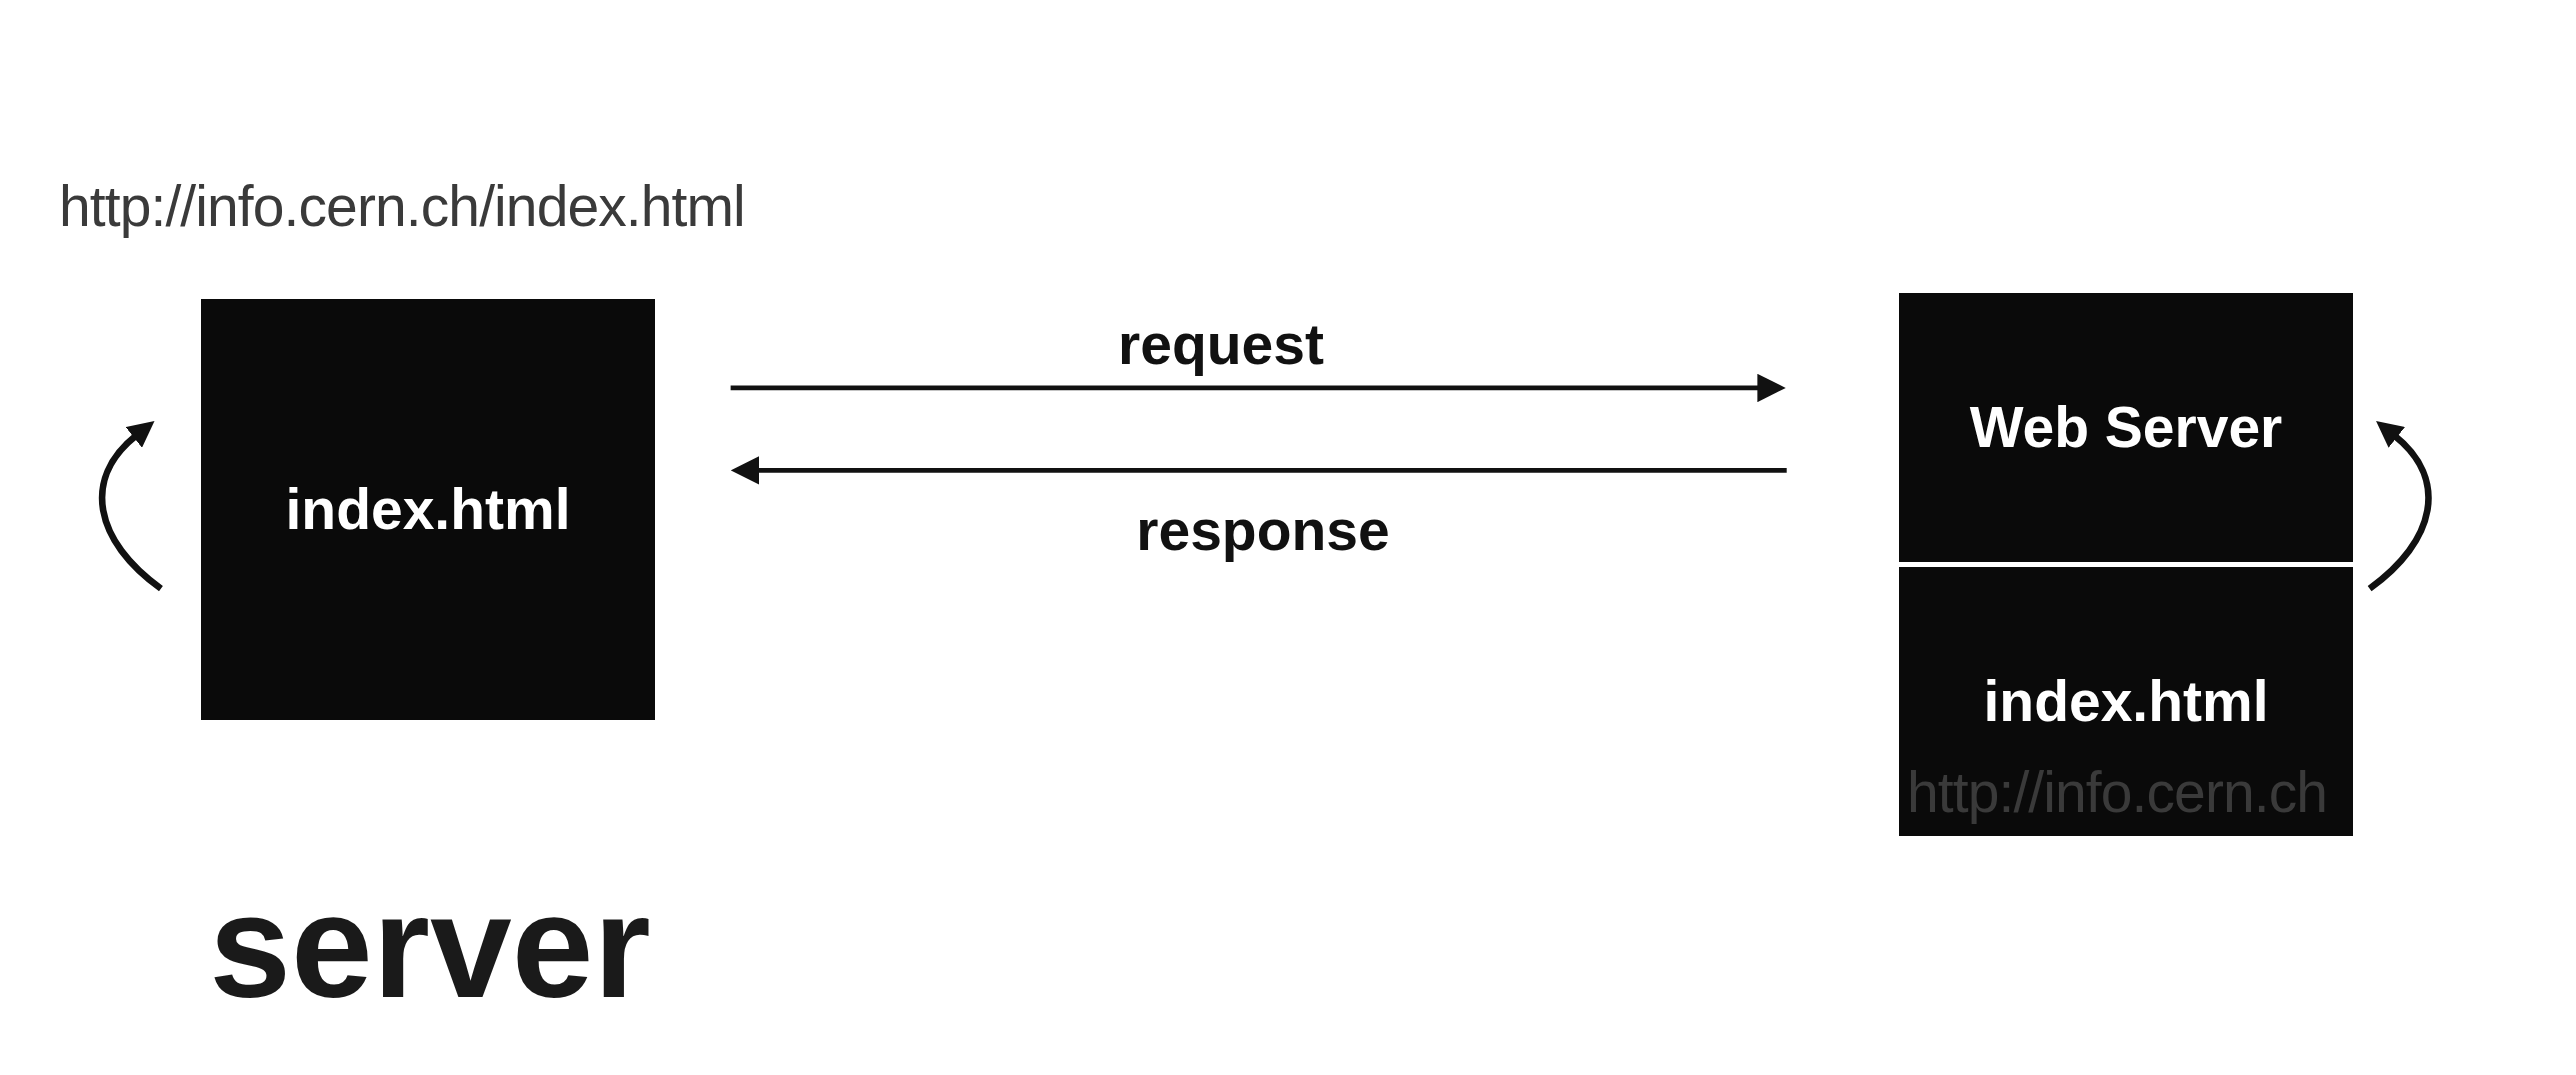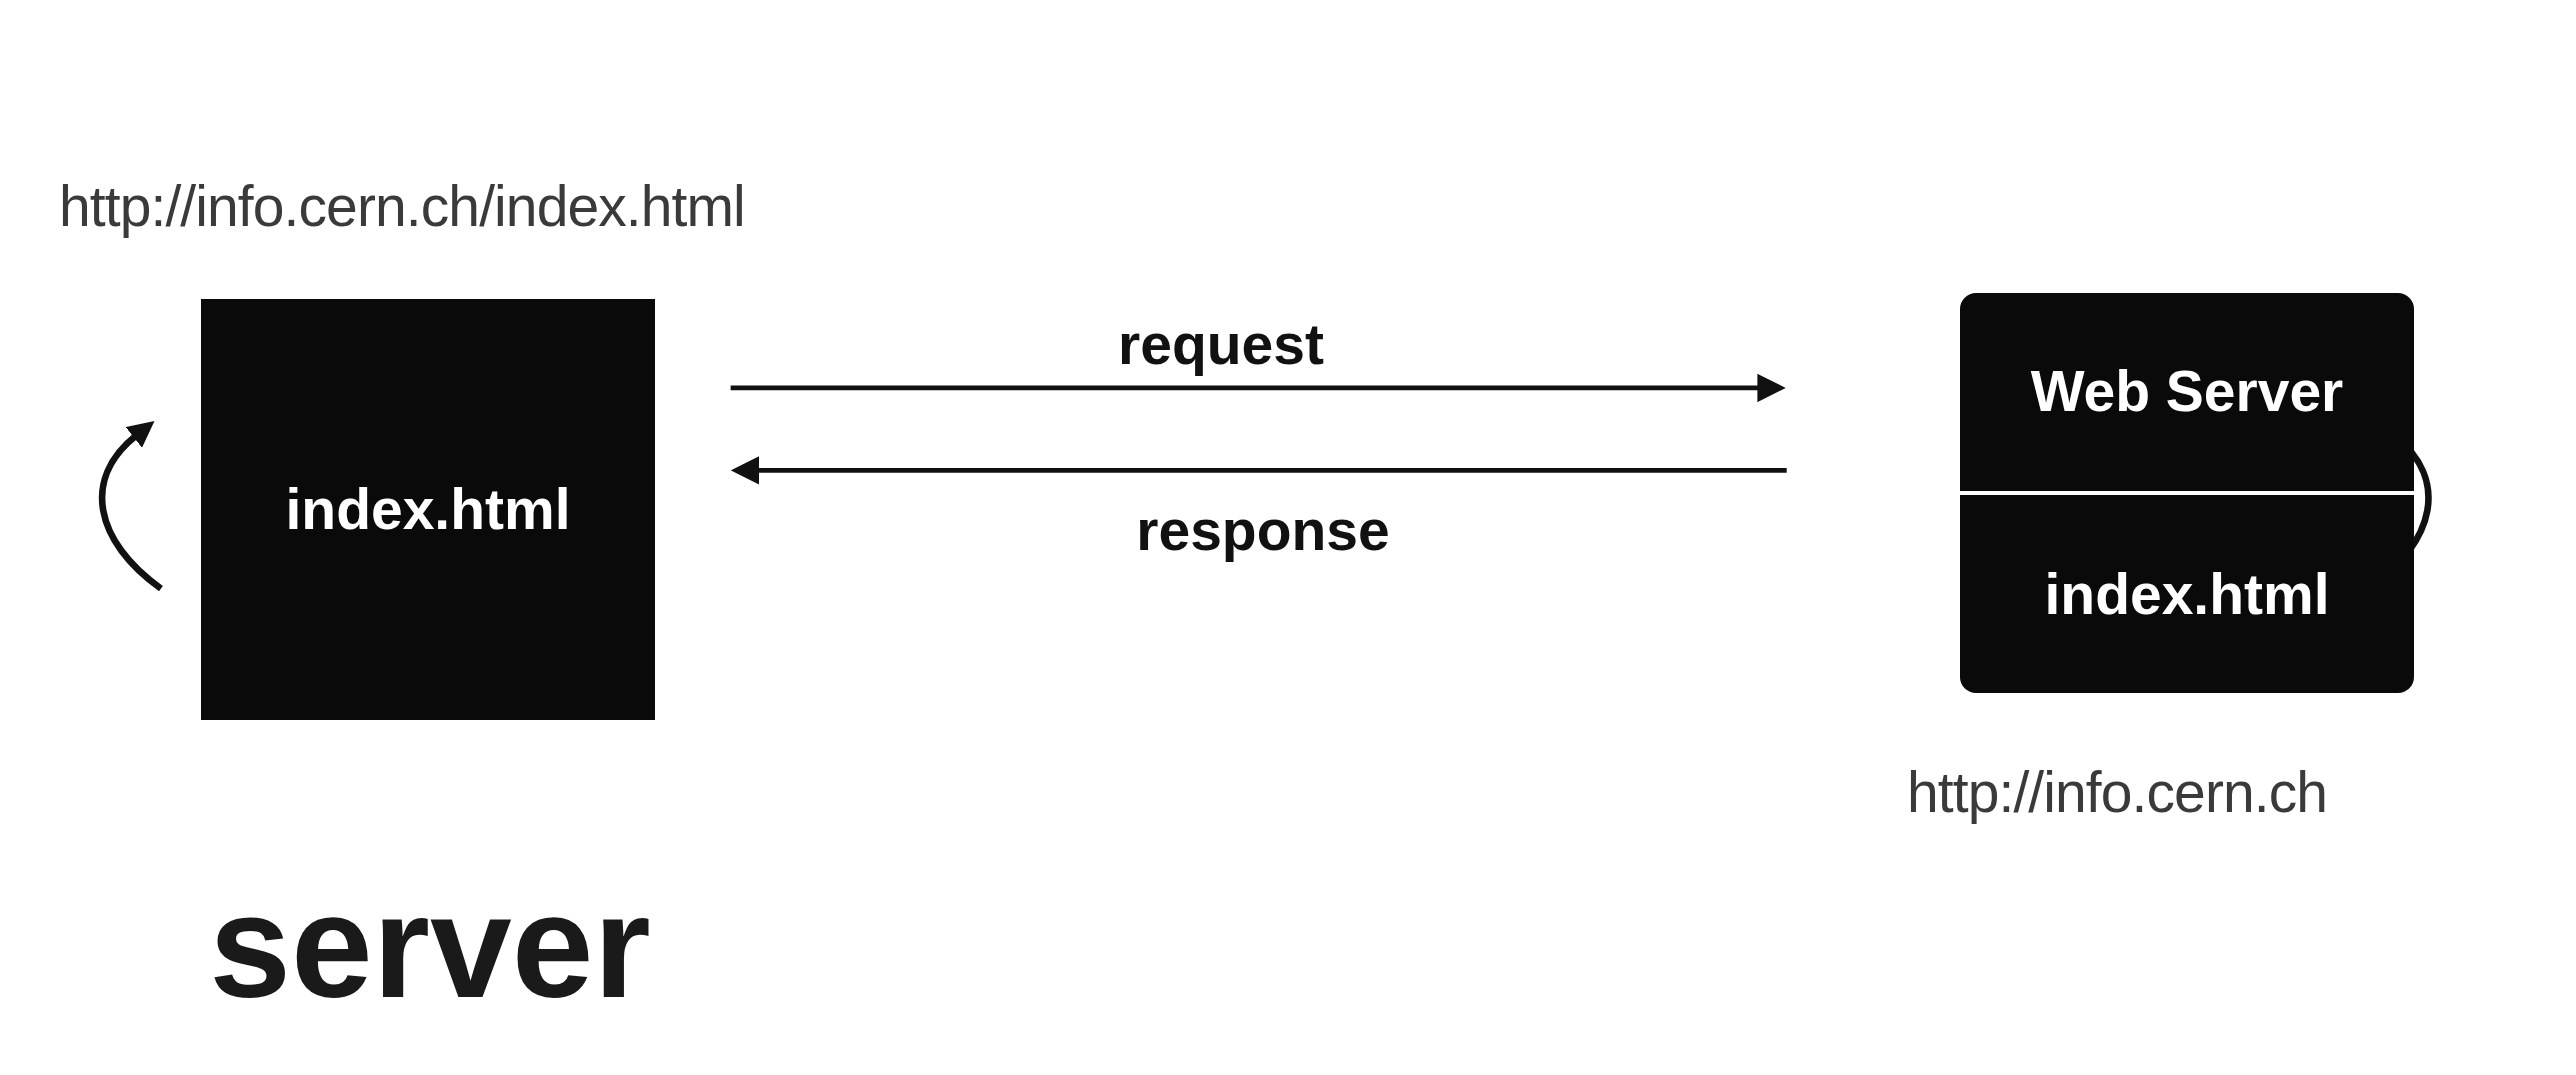--- a/index.html
+++ b/index.html
@@ -36,21 +36,21 @@
   .url-client{left:59px;top:178px;text-align:center;}
   .url-server{left:1907px;top:764px;}
   .node-box{
     position:absolute;
     width:454px;
     background:var(--box-bg);
     display:flex;
     flex-direction:column;
   }
   .box-client{left:201px;top:294px;height:426px;}
-  .box-server{left:1960px;top:293px;height:400px;border-radius:16px;}
+  .box-server{left:1899px;top:293px;height:543px;}
   .box-half{
     flex:1;
     display:flex;
     align-items:center;
     justify-content:center;
   }
   .box-label{
     color:var(--box-text);
     font-size:57px;
     font-weight:700;

